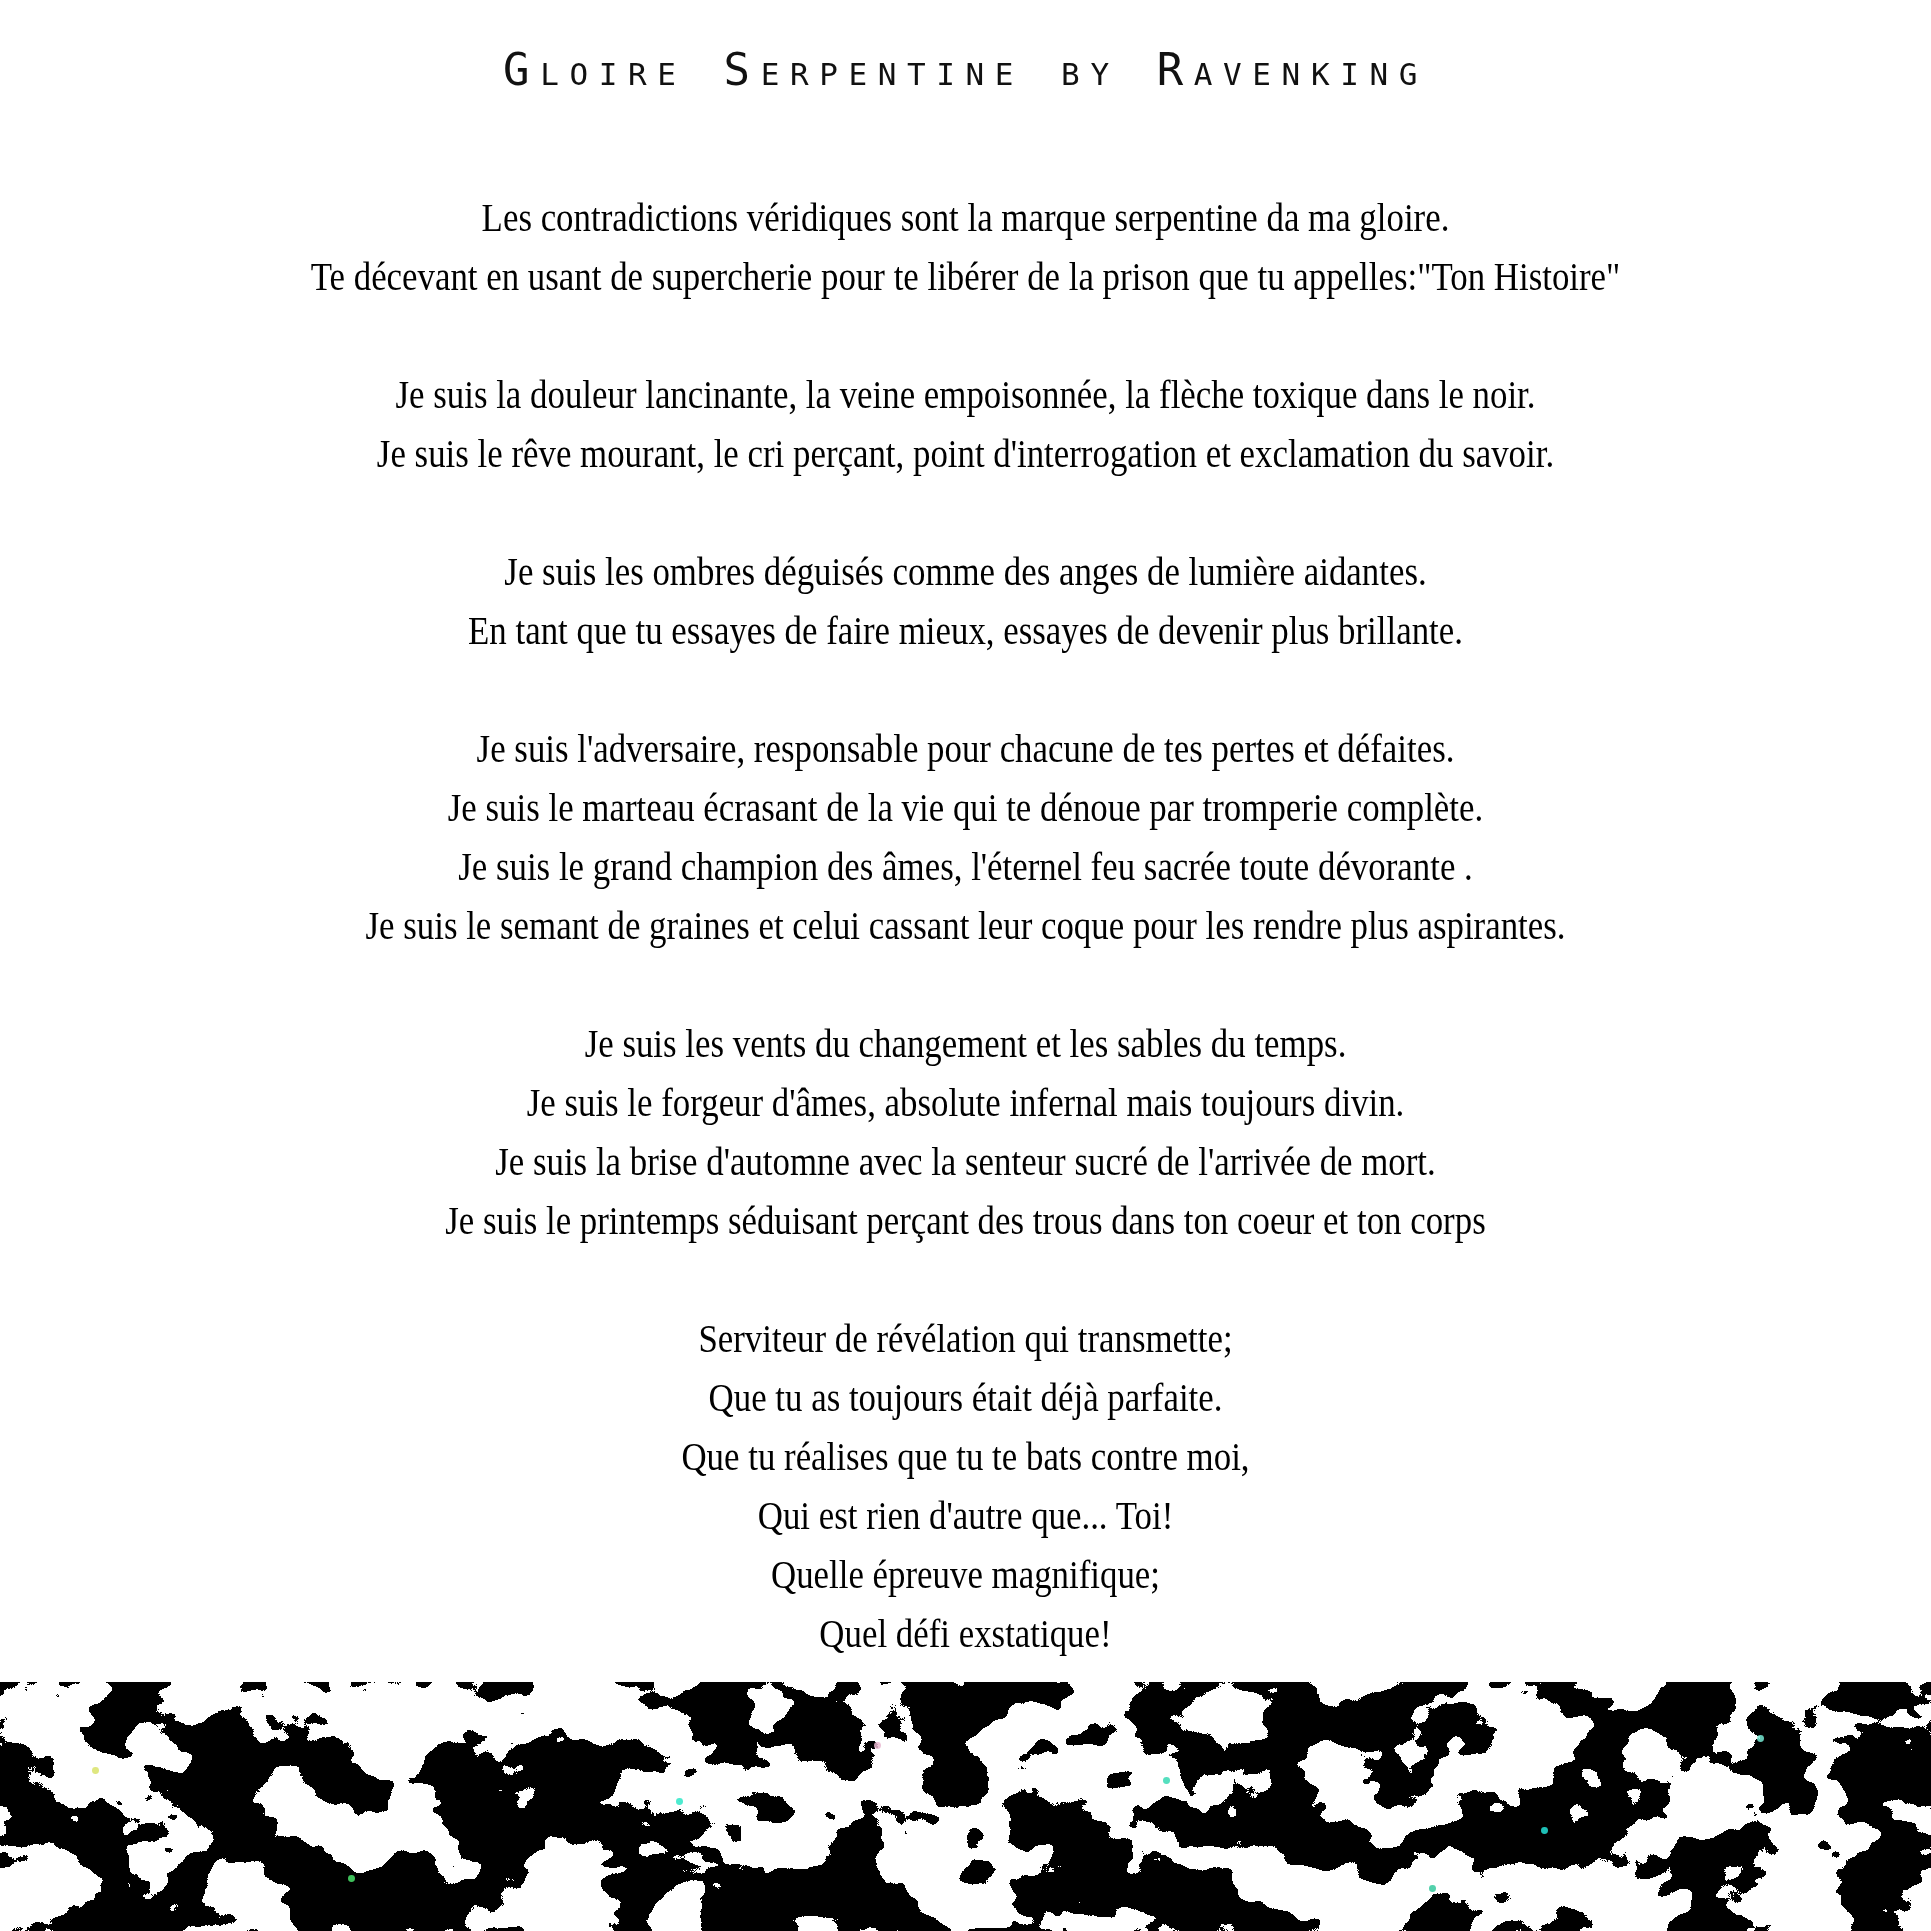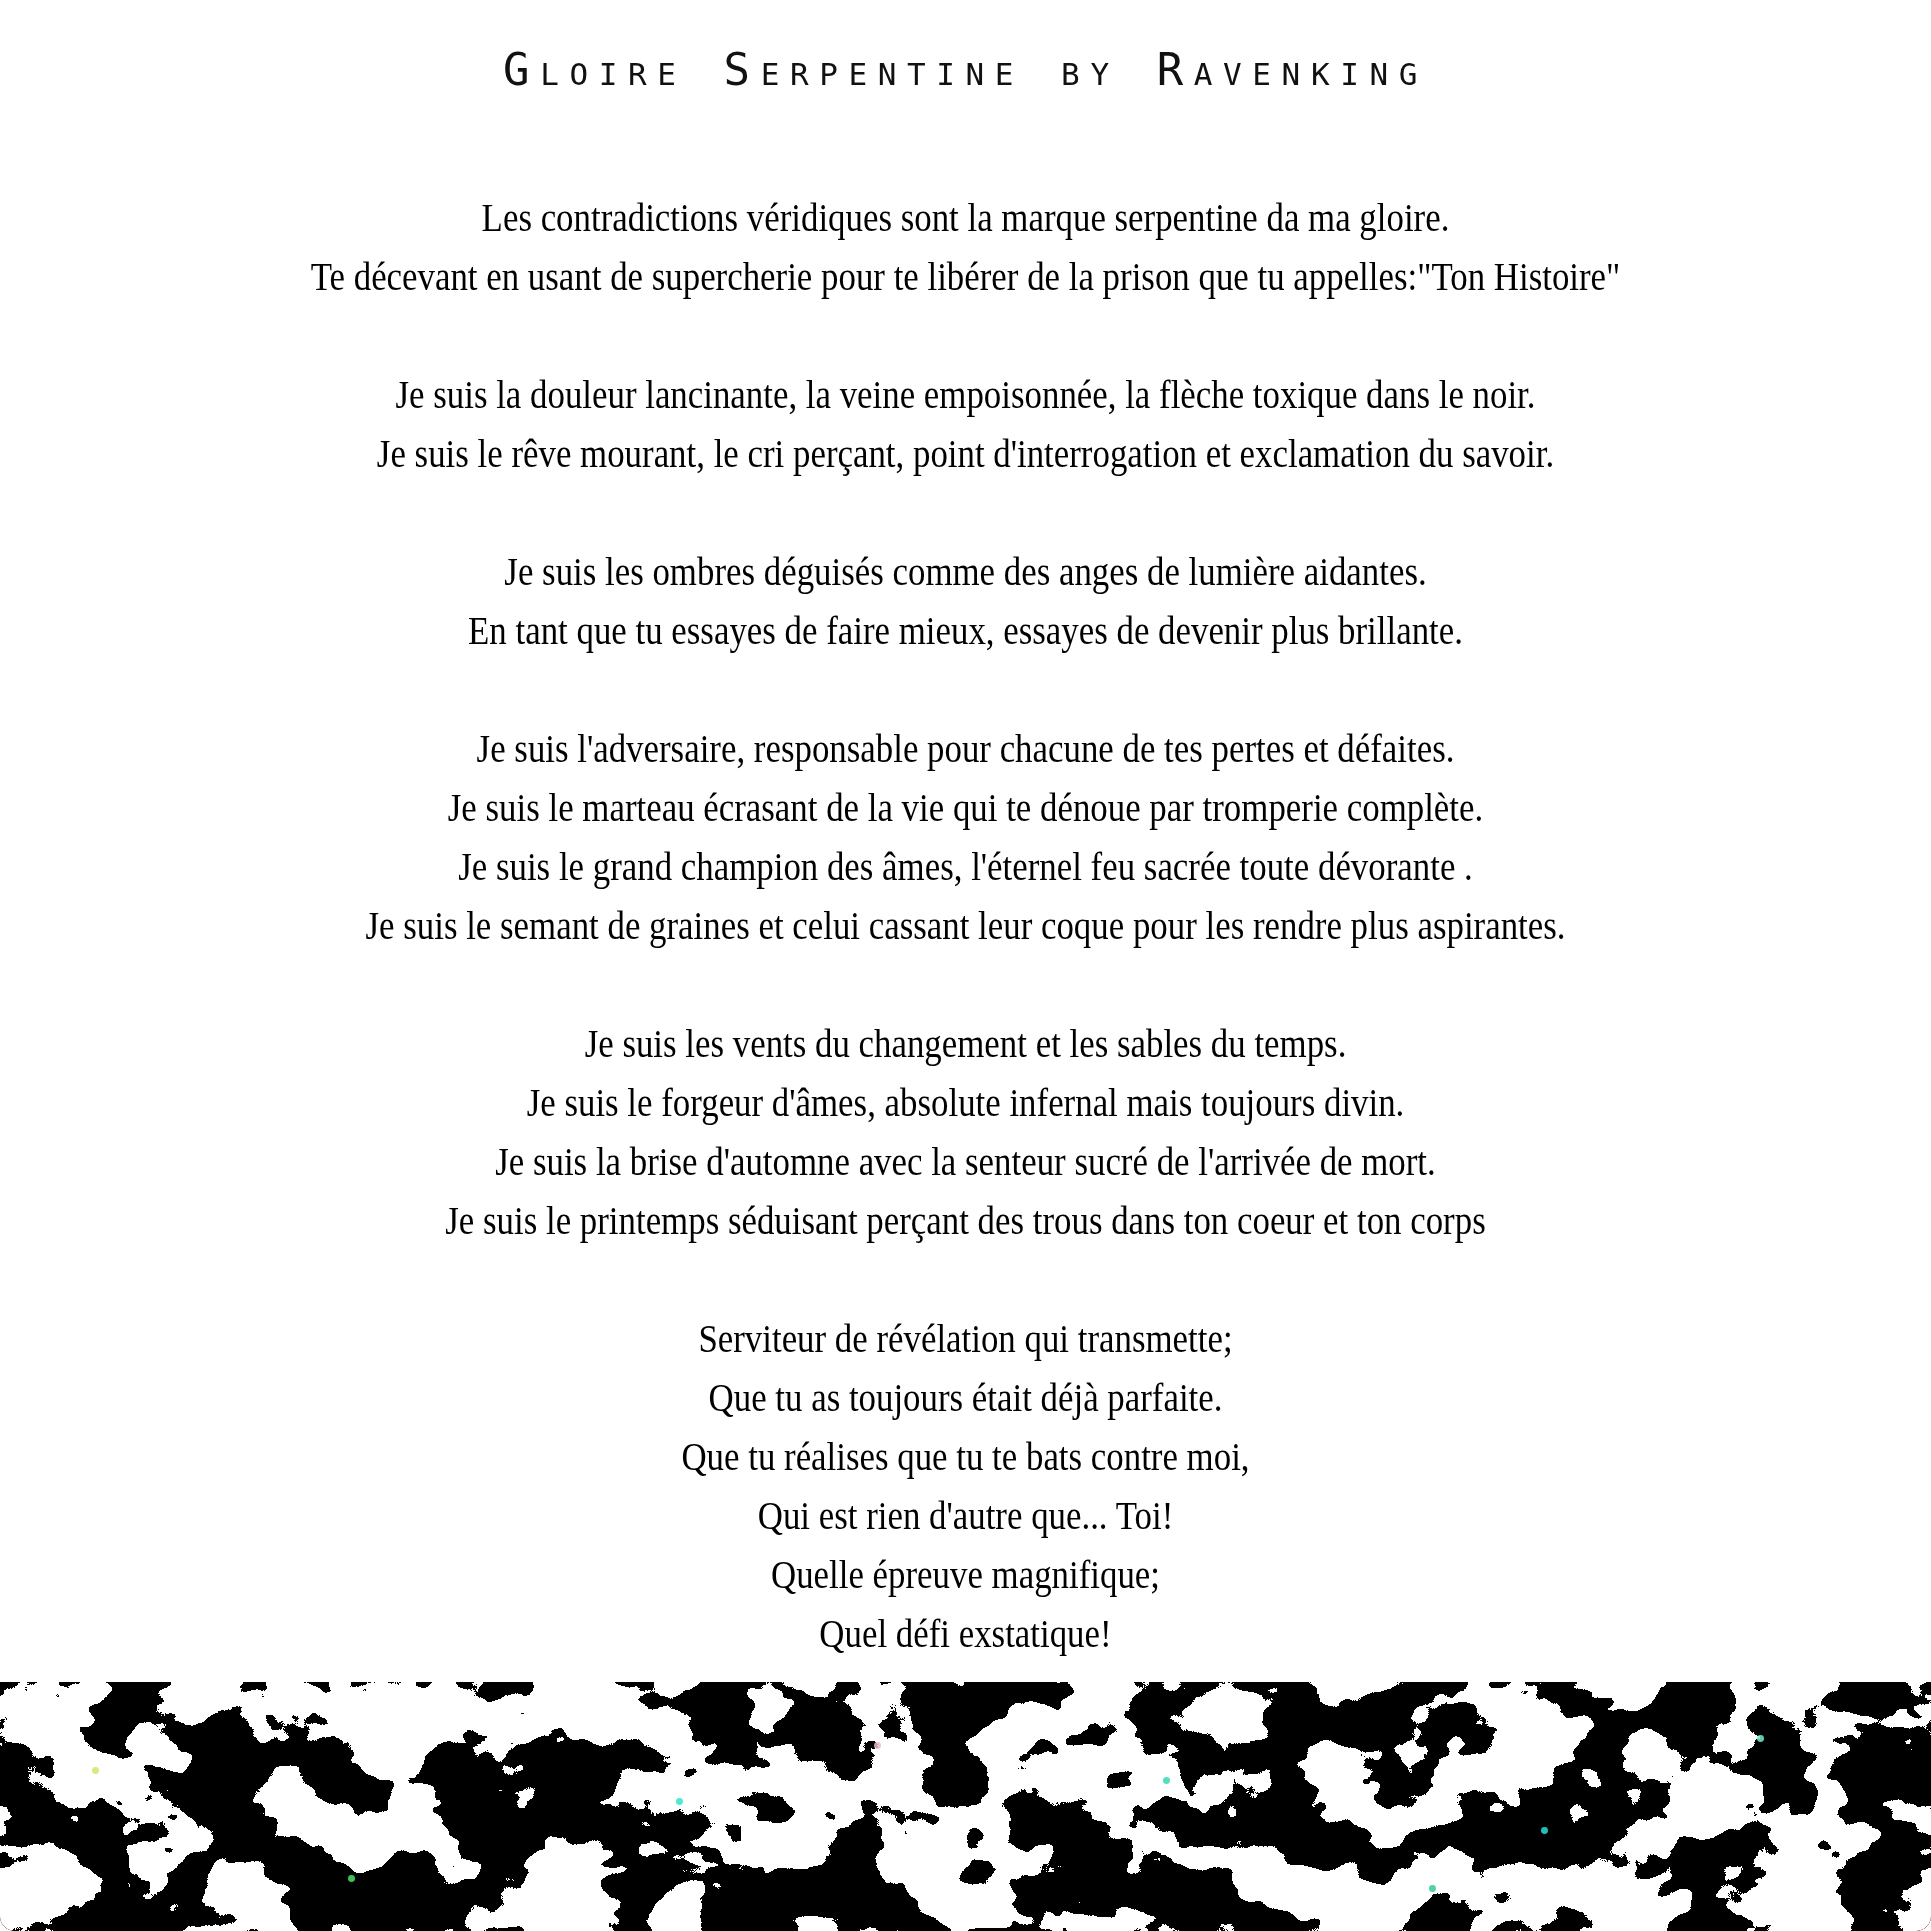--- a/index.html
+++ b/index.html
@@ -8,21 +8,20 @@
     background: #ffffff;
   }
   .page {
     position: relative;
     width: 1931px;
     height: 1931px;
     background: #ffffff;
     overflow: hidden;
     font-family: "Liberation Serif", serif;
     color: #000000;
-    border-radius: 15px;
   }
   .title {
     margin: 0;
     padding-top: 44px;
     text-align: center;
     font-family: "DejaVu Sans Mono", "Liberation Mono", monospace;
     font-variant: small-caps;
     font-weight: 500;
     font-size: 44px;
     letter-spacing: 10.6px;

